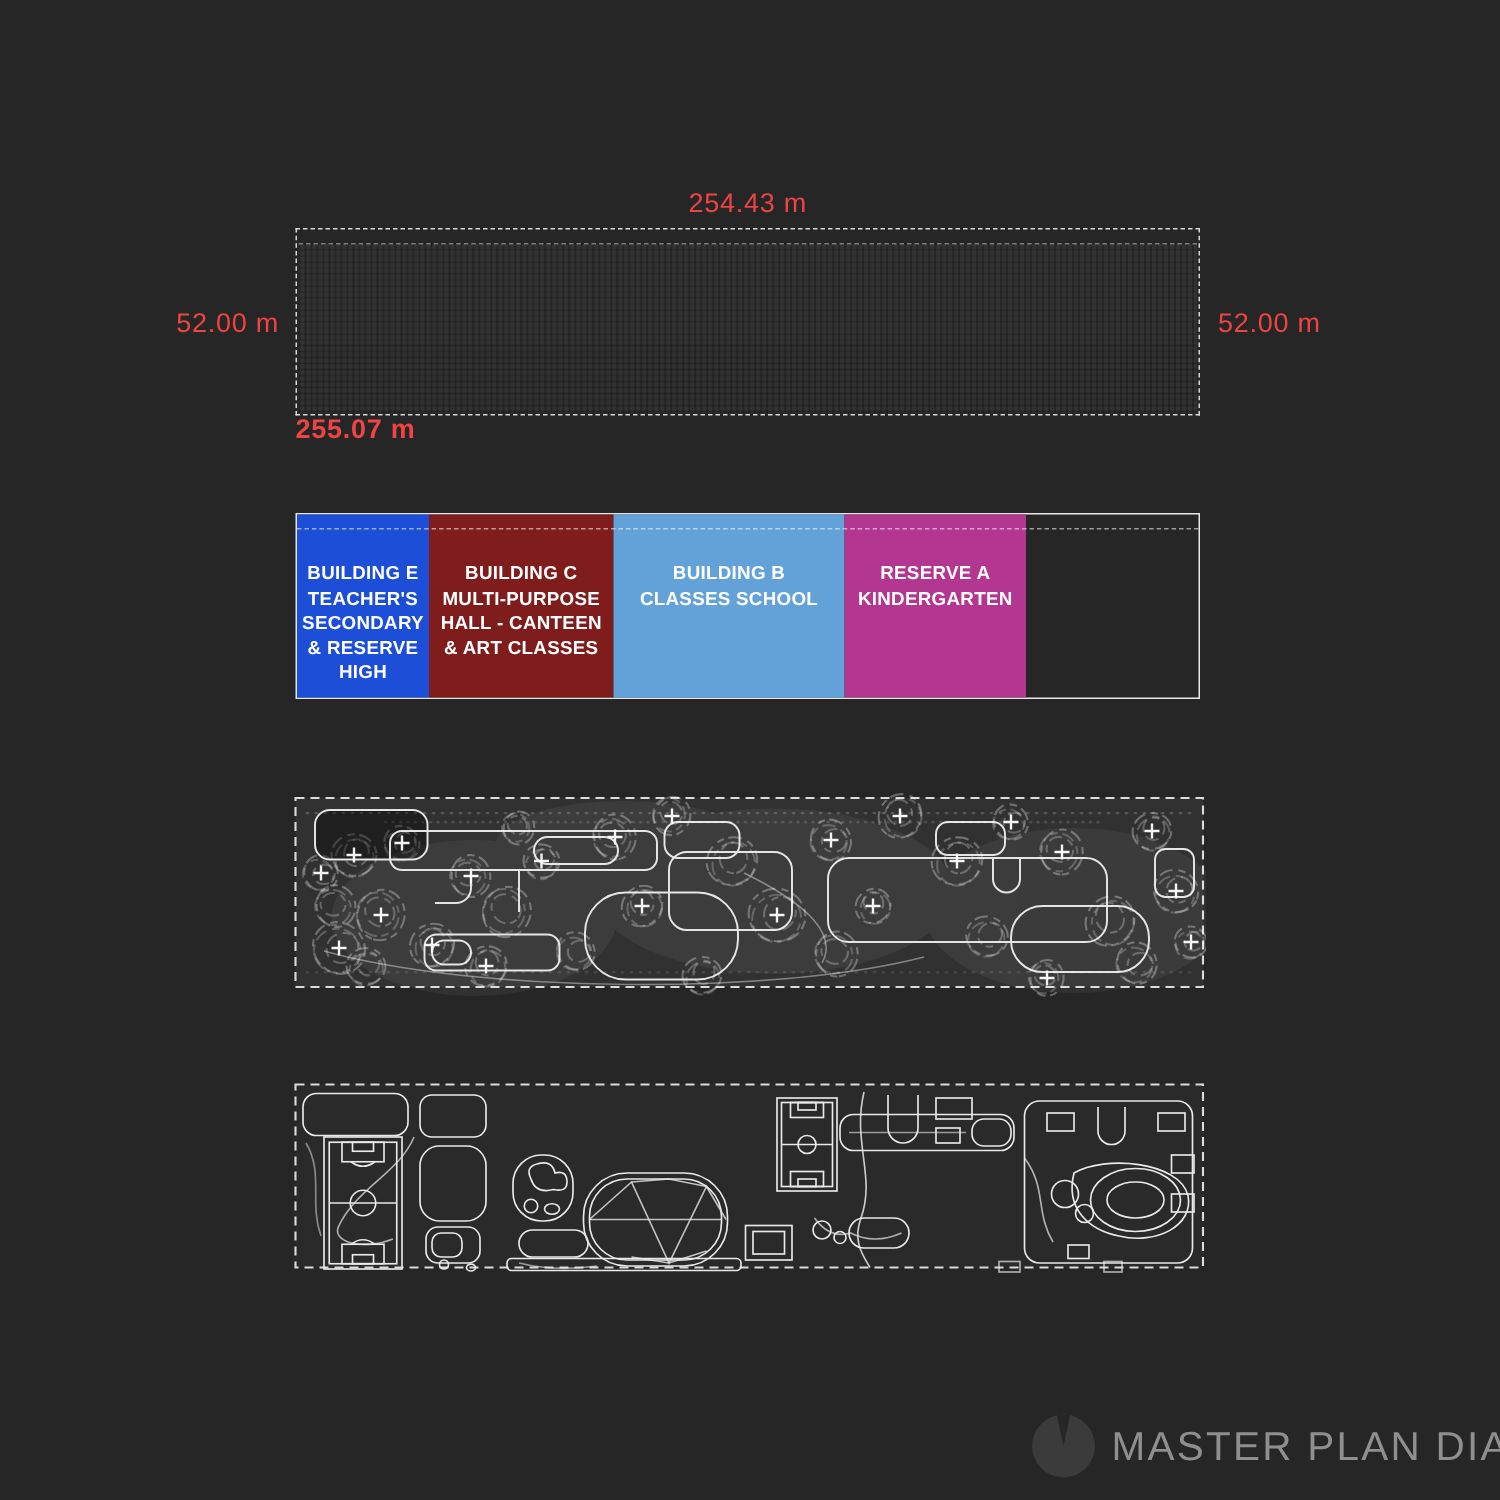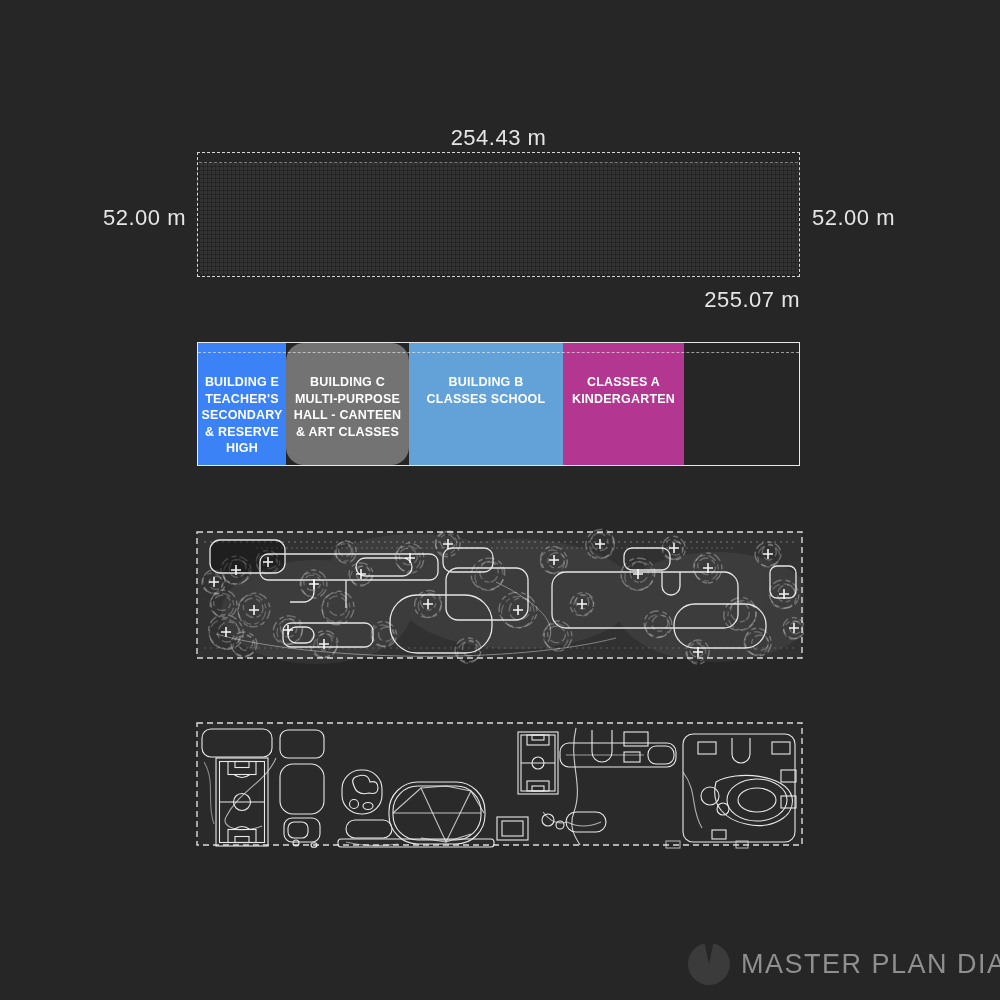--- a/index.html
+++ b/index.html
@@ -1,20 +1,20 @@
 <!DOCTYPE html>
 <html><head>
 <meta charset="utf-8">
 <style>
   html,body{margin:0;padding:0;background:#1f1f1f;}
   .page{position:relative;width:1000px;height:1000px;background:#262626;overflow:hidden;
         font-family:"Liberation Sans",sans-serif;}
-  .dim{position:absolute;color:#e5e5e5;font-size:22px;letter-spacing:.5px;}
+  .dim{position:absolute;color:#ef4444;font-size:18px;letter-spacing:.5px;}
   .dim-top{left:197px;top:125px;width:603px;text-align:center;}
-  .dim-bottom{left:197px;top:287px;width:603px;text-align:right;}
+  .dim-bottom{left:197px;top:276px;width:603px;text-align:left;font-weight:bold;}
   .dim-left{left:58px;top:205px;width:128px;text-align:right;}
   .dim-right{left:812px;top:205px;width:128px;text-align:left;}
   .site-rect{position:absolute;left:197px;top:152px;width:601px;height:123px;
              border:1px dashed #d8d8d8;}
   .site-fill{position:absolute;left:1px;right:1px;bottom:1px;top:9px;
              border-top:1px dashed rgba(255,255,255,.4);
              background-color:#323232;
              background-image:
                repeating-linear-gradient(0deg, rgba(0,0,0,.22) 0 1px, transparent 1px 4px),
                repeating-linear-gradient(90deg, rgba(0,0,0,.22) 0 1px, transparent 1px 4px);}
@@ -42,39 +42,39 @@
   <div class="dim dim-left">52.00 m</div>
   <div class="dim dim-right">52.00 m</div>
   <div class="dim dim-bottom">255.07 m</div>
 
   <div class="site-rect">
     <div class="site-fill"></div>
   </div>
 
   <div class="legend" id="legend">
     <div class="legend-dash"></div>
-  <div class="seg" style="width: 88px; background: #3b82f6;">
+  <div class="seg" style="width: 88px; background: #1d4ed8;">
         <div class="seg-line">BUILDING E</div>
         <div class="seg-line">TEACHER'S</div>
         <div class="seg-line">SECONDARY</div>
         <div class="seg-line">&amp; RESERVE</div>
         <div class="seg-line">HIGH</div>
       </div>
-      <div class="seg" style="width: 123px; background: #737373; border-radius: 18px;">
+      <div class="seg" style="width: 123px; background: #7f1d1d;">
         <div class="seg-line">BUILDING C</div>
         <div class="seg-line">MULTI-PURPOSE</div>
         <div class="seg-line">HALL - CANTEEN</div>
         <div class="seg-line">&amp; ART CLASSES</div>
       </div>
       <div class="seg" style="width: 154px; background: rgb(99, 162, 216);">
         <div class="seg-line">BUILDING B</div>
         <div class="seg-line">CLASSES SCHOOL</div>
       </div>
       <div class="seg" style="width: 121px; background: rgb(179, 54, 145);">
-        <div class="seg-line">CLASSES A</div>
+        <div class="seg-line">RESERVE A</div>
         <div class="seg-line">KINDERGARTEN</div>
       </div>
     </div>
 
   <svg class="plan upper" viewBox="0 0 608 160">
     <rect x="1" y="20" width="605" height="126" fill="rgba(255,255,255,0.05)" stroke="#dcdcdc" stroke-width="1.4" stroke-dasharray="6 4"></rect>
     <g fill="#ffffff" opacity="0.05">
       <ellipse cx="120" cy="100" rx="95" ry="52"></ellipse>
       <ellipse cx="320" cy="82" rx="120" ry="55"></ellipse>
       <ellipse cx="520" cy="95" rx="100" ry="55"></ellipse>

